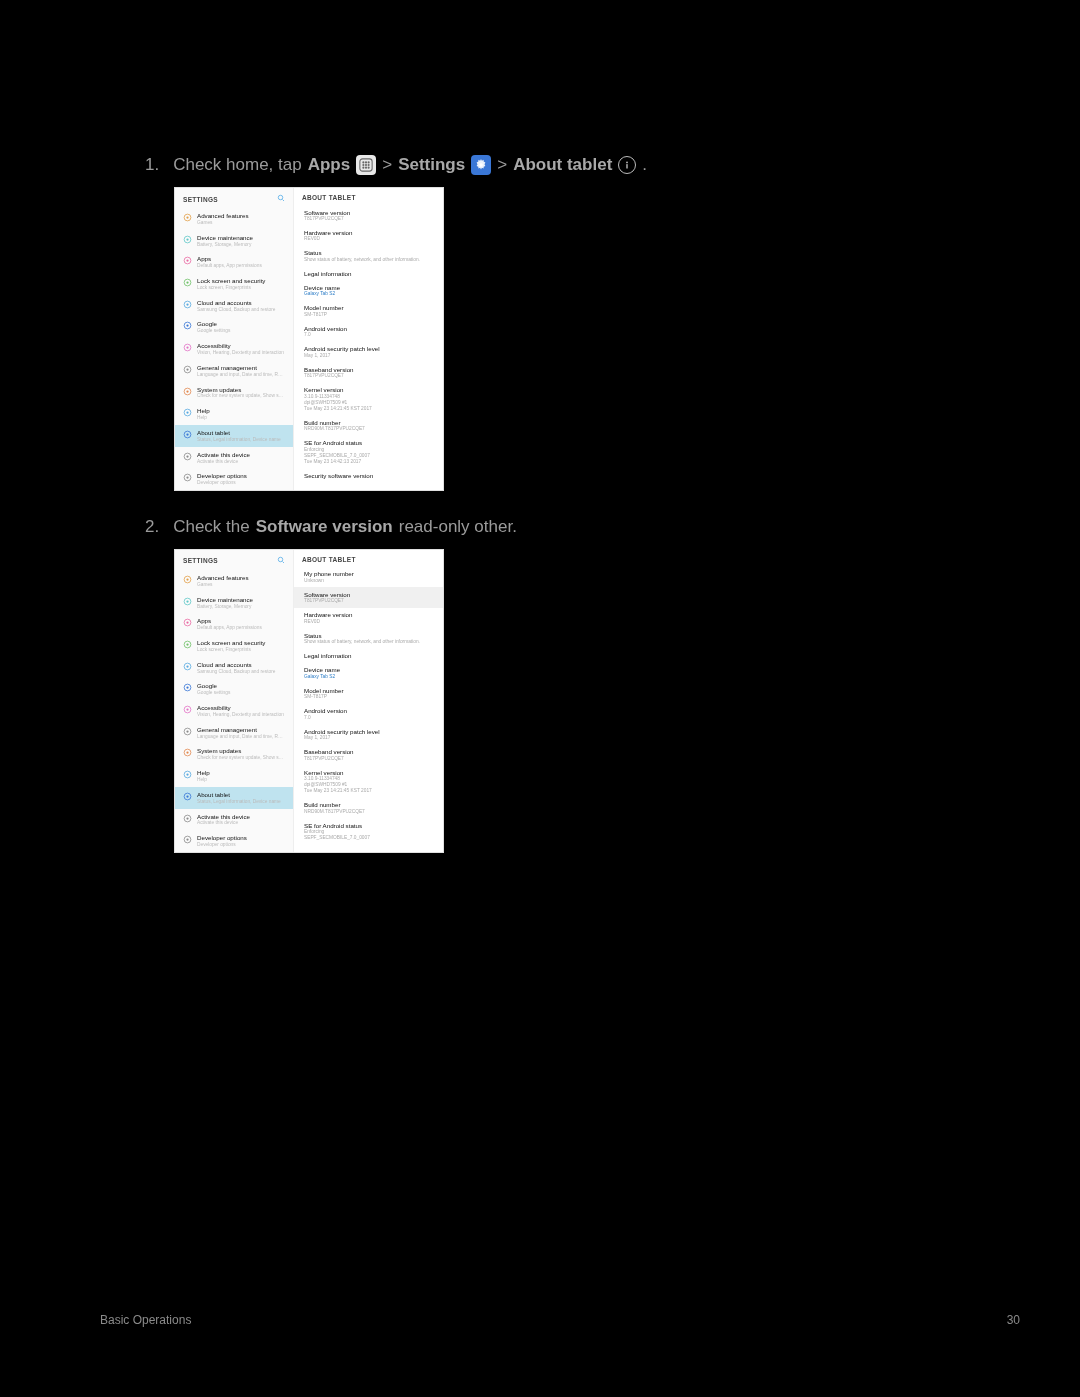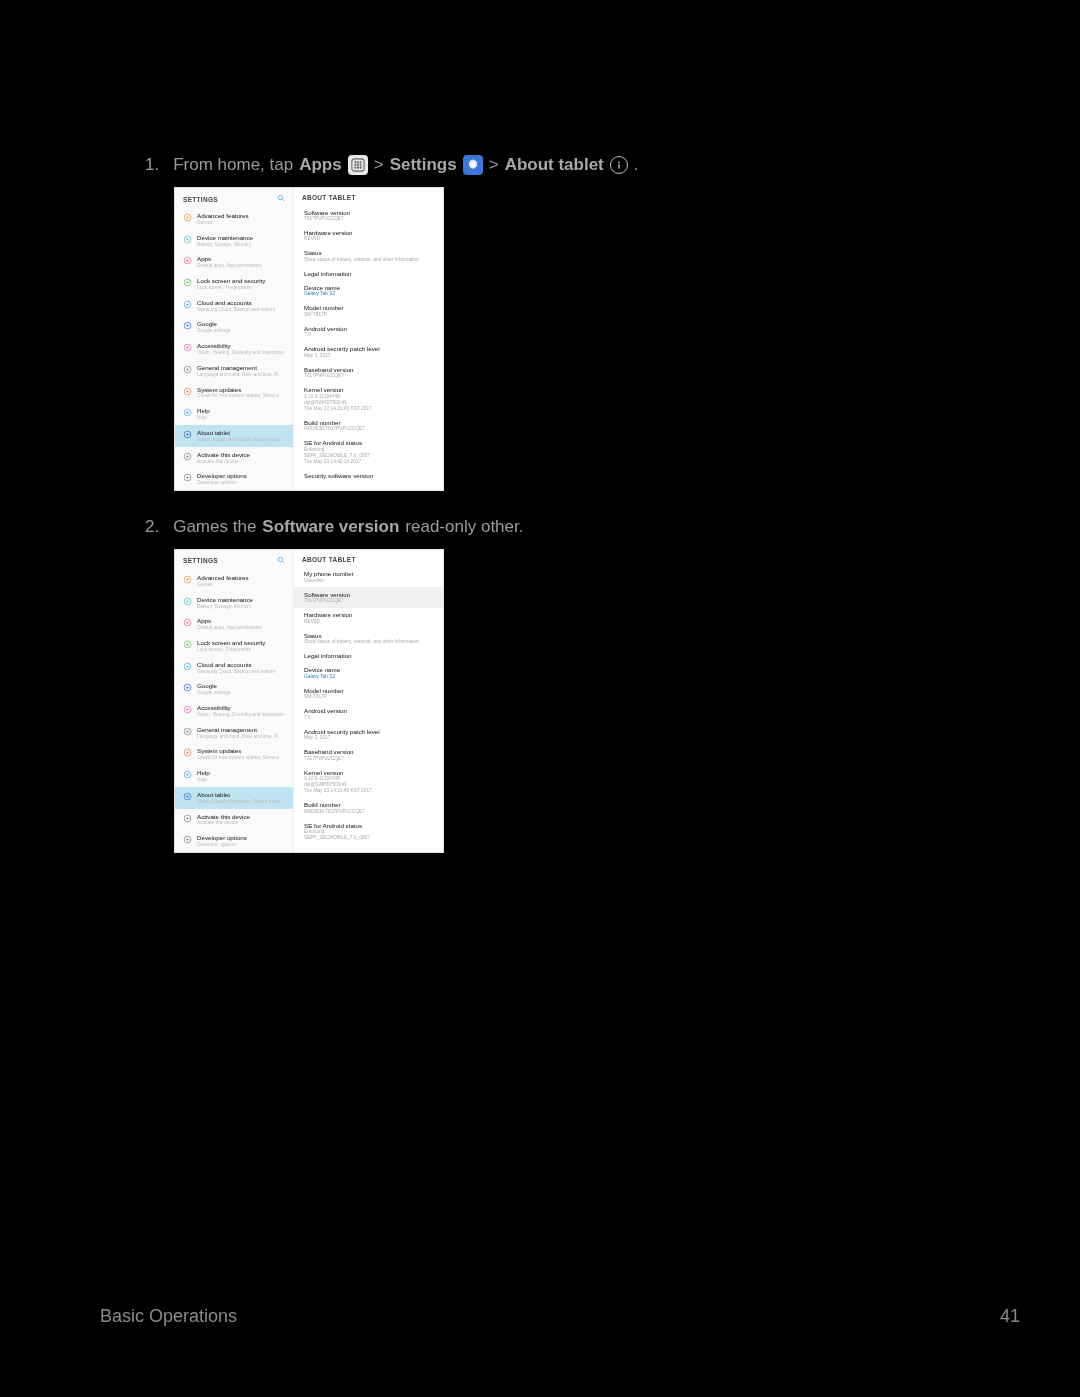--- a/index.html
+++ b/index.html
@@ -93,32 +93,32 @@
   .r-item .sub { font-size: 4.8px; color: #aaa; margin-top: 0.5px; line-height: 1.25;}
   .r-item .sub.link { color: #2e7ec7; }
   .r-item.hl { background: #f0f0f0; }
   .footer {
     position: absolute;
     left: 0; right: 0; bottom: 20px;
     display: flex;
     justify-content: space-between;
     padding: 0 10px;
     color: #8a8a8a;
-    font-size: 18px;
+    font-size: 12px;
     align-items: flex-end;
   }
 </style>
 </head>
 <body>
 
 <div class="page">
 
   <div class="step-row">
     <span class="num">1.</span>
-    <span>From home, tap </span>
+    <span>Check home, tap </span>
     <span class="bold">Apps</span>
     <span class="icon-chip">
       <svg viewBox="0 0 16 16">
           <rect x="1" y="1" width="14" height="14" rx="3" fill="none" stroke="#666" stroke-width="1.2"></rect>
           <circle cx="5" cy="5" r="1.2" fill="#666"></circle>
           <circle cx="8" cy="5" r="1.2" fill="#666"></circle>
           <circle cx="11" cy="5" r="1.2" fill="#666"></circle>
           <circle cx="5" cy="8" r="1.2" fill="#666"></circle>
           <circle cx="8" cy="8" r="1.2" fill="#666"></circle>
           <circle cx="11" cy="8" r="1.2" fill="#666"></circle>
@@ -396,21 +396,21 @@
           </div>
           <div class="r-item">
             <div class="title">Security software version</div>
           </div>
         </div>
     </div>
   </div>
 
   <div class="step-row" style="margin-top:26px;">
     <span class="num">2.</span>
-    <span>Games the </span>
+    <span>Check the </span>
     <span class="bold">Software version</span>
     <span> read-only other.</span>
   </div>
 
   <div class="screenshot">
     <div class="s-left">
       <div class="s-hdr">
         <span>SETTINGS</span>
         <span class="search">
           <svg width="8" height="8" viewBox="0 0 16 16">
@@ -660,16 +660,16 @@
               <div>Enforcing</div>
               <div>SEPF_SECMOBILE_7.0_0007</div>
             </div>
           </div>
         </div>
     </div>
   </div>
 
   <div class="footer">
     <span>Basic Operations</span>
-    <span>41</span>
+    <span>30</span>
   </div>
 
 </div>
 
 </body></html>

